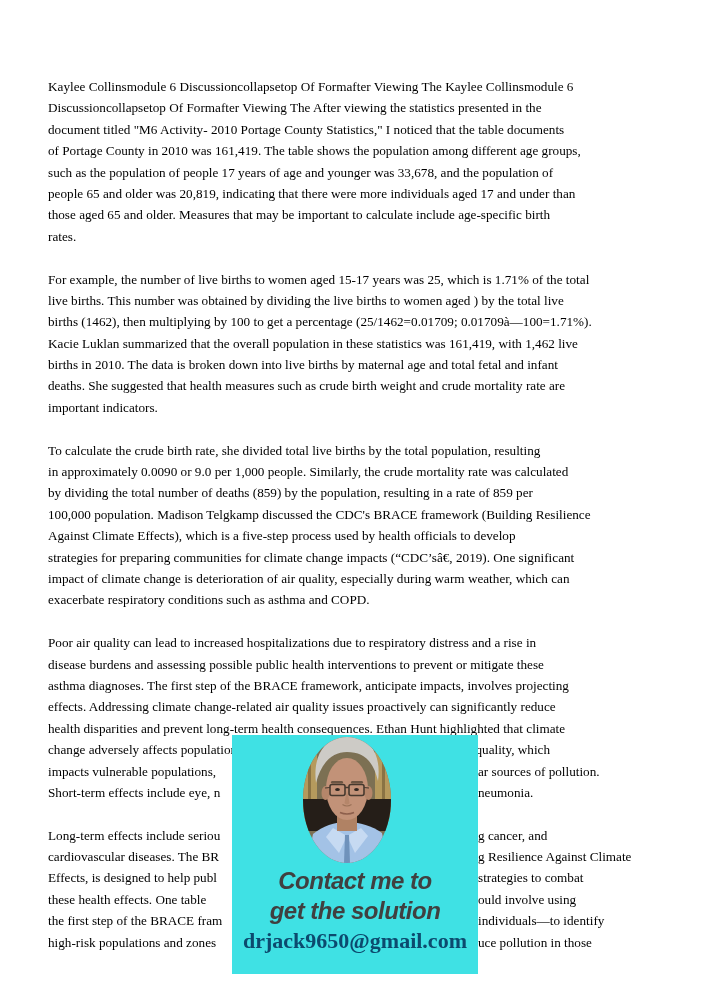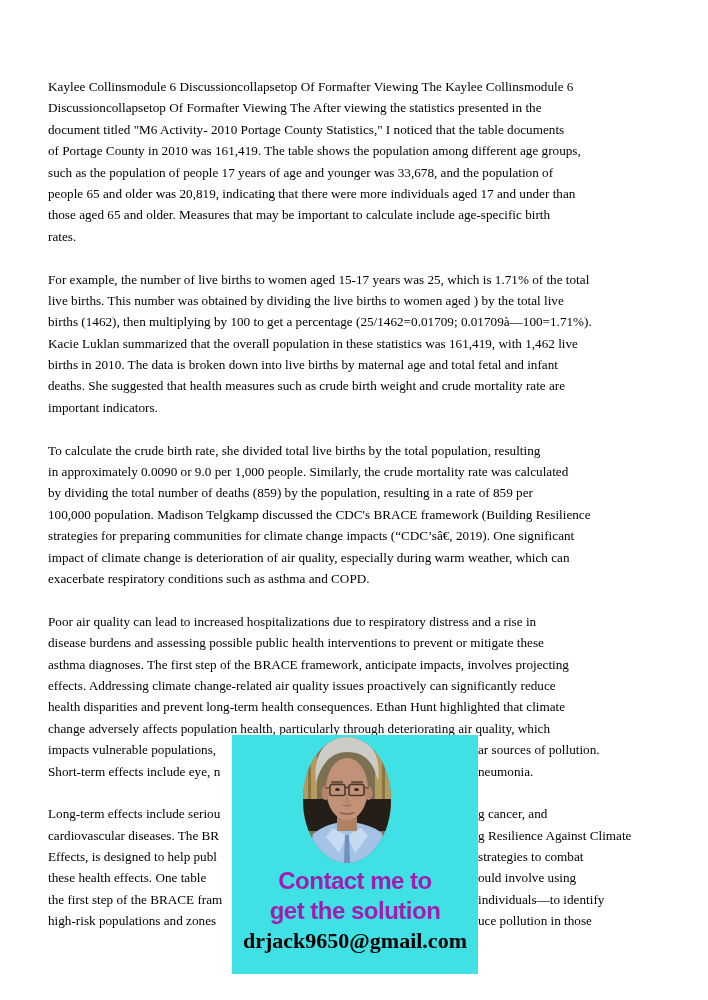--- a/index.html
+++ b/index.html
@@ -56,21 +56,21 @@
     color: #15171c;
   }
   .contact-email {
     position: absolute;
     top: 193px; left: 0;
     width: 100%;
     font-family: "Liberation Serif", serif;
     font-weight: bold;
     font-size: 22px;
     line-height: 26px;
-    color: #000000;
+    color: #0c4a6e;
   }
 </style>
 </head>
 <body style="background: rgb(255, 255, 255);">
 
 <div class="doc" style="color: rgb(0, 0, 0);">
     <div class="para">
       <div class="line">Kaylee Collinsmodule 6 Discussioncollapsetop Of Formafter Viewing The Kaylee Collinsmodule 6</div>
       <div class="line">Discussioncollapsetop Of Formafter Viewing The After viewing the statistics presented in the</div>
       <div class="line">document titled "M6 Activity- 2010 Portage County Statistics," I noticed that the table documents</div>
@@ -87,20 +87,21 @@
       <div class="line">Kacie Luklan summarized that the overall population in these statistics was 161,419, with 1,462 live</div>
       <div class="line">births in 2010. The data is broken down into live births by maternal age and total fetal and infant</div>
       <div class="line">deaths. She suggested that health measures such as crude birth weight and crude mortality rate are</div>
       <div class="line">important indicators.</div>
     </div>
     <div class="para">
       <div class="line">To calculate the crude birth rate, she divided total live births by the total population, resulting</div>
       <div class="line">in approximately 0.0090 or 9.0 per 1,000 people. Similarly, the crude mortality rate was calculated</div>
       <div class="line">by dividing the total number of deaths (859) by the population, resulting in a rate of 859 per</div>
       <div class="line">100,000 population. Madison Telgkamp discussed the CDC's BRACE framework (Building Resilience</div>
+      <div class="line">Against Climate Effects), which is a five-step process used by health officials to develop</div>
       <div class="line">strategies for preparing communities for climate change impacts (“CDC’sâ€, 2019). One significant</div>
       <div class="line">impact of climate change is deterioration of air quality, especially during warm weather, which can</div>
       <div class="line">exacerbate respiratory conditions such as asthma and COPD.</div>
     </div>
     <div class="para">
       <div class="line">Poor air quality can lead to increased hospitalizations due to respiratory distress and a rise in</div>
       <div class="line">disease burdens and assessing possible public health interventions to prevent or mitigate these</div>
       <div class="line">asthma diagnoses. The first step of the BRACE framework, anticipate impacts, involves projecting</div>
       <div class="line">effects. Addressing climate change-related air quality issues proactively can significantly reduce</div>
       <div class="line">health disparities and prevent long-term health consequences. Ethan Hunt highlighted that climate</div>
@@ -148,18 +149,18 @@
       <line x1="42" y1="50.5" x2="46" y2="50.5" stroke="#46392e" stroke-width="1.5"></line>
       <line x1="22" y1="51" x2="27" y2="50.5" stroke="#46392e" stroke-width="1.2"></line>
       <line x1="61" y1="50.5" x2="66" y2="51" stroke="#46392e" stroke-width="1.2"></line>
       <ellipse cx="34.5" cy="52.5" rx="2.4" ry="1.5" fill="#2e2620"></ellipse>
       <ellipse cx="53.5" cy="52.5" rx="2.4" ry="1.5" fill="#2e2620"></ellipse>
       <path d="M44,53 L41.5,66 C43,68 45,68 46.5,66 Z" fill="#b5866a"></path>
       <path d="M39.5,67.5 Q44,70.5 48.5,67.5" stroke="#9a7157" stroke-width="1.1" fill="none"></path>
       <path d="M37,75.5 Q44,78.5 51,75.5" stroke="#8d5f4c" stroke-width="1.4" fill="none"></path>
     </g>
   </svg>
-  <div class="contact-heading" style="color: #a21caf;">
+  <div class="contact-heading" style="color: #404040; font-style: italic;">
     <div>Contact me to</div>
     <div>get the solution</div>
   </div>
   <div class="contact-email">drjack9650@gmail.com</div>
 </div>
 
 </body></html>

